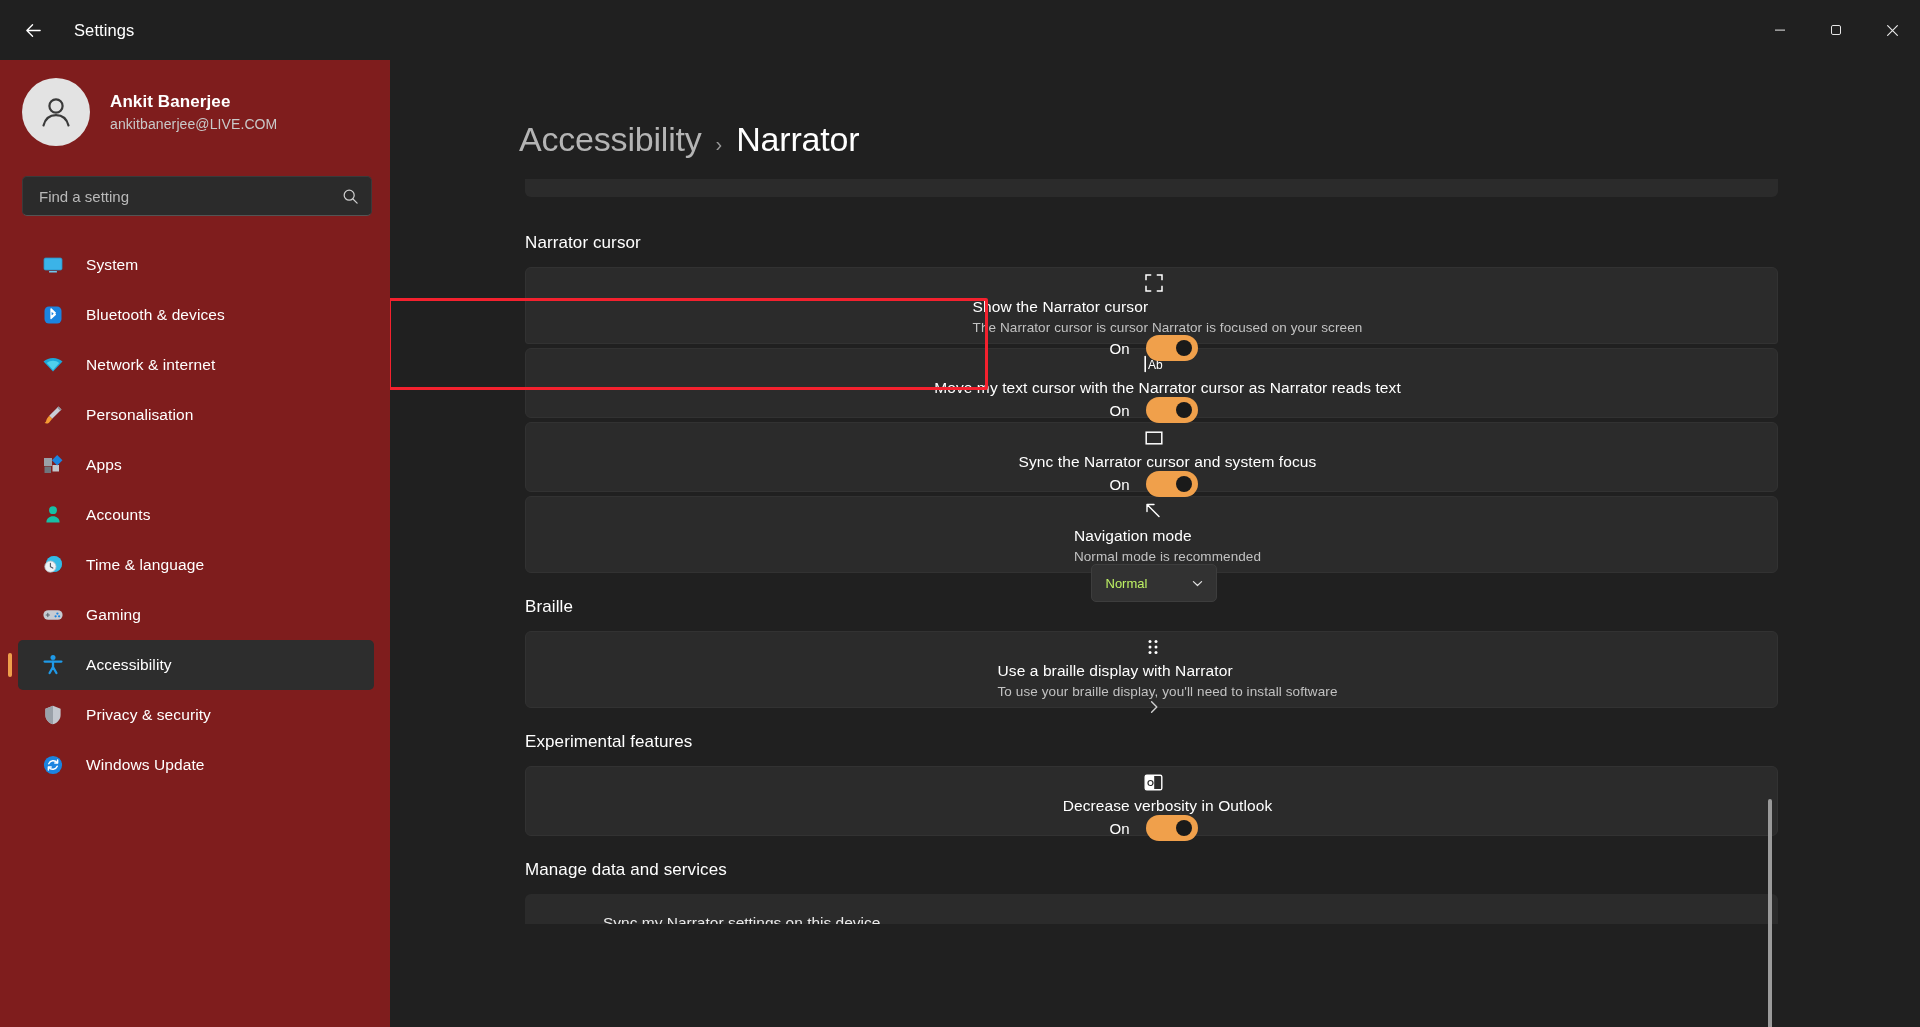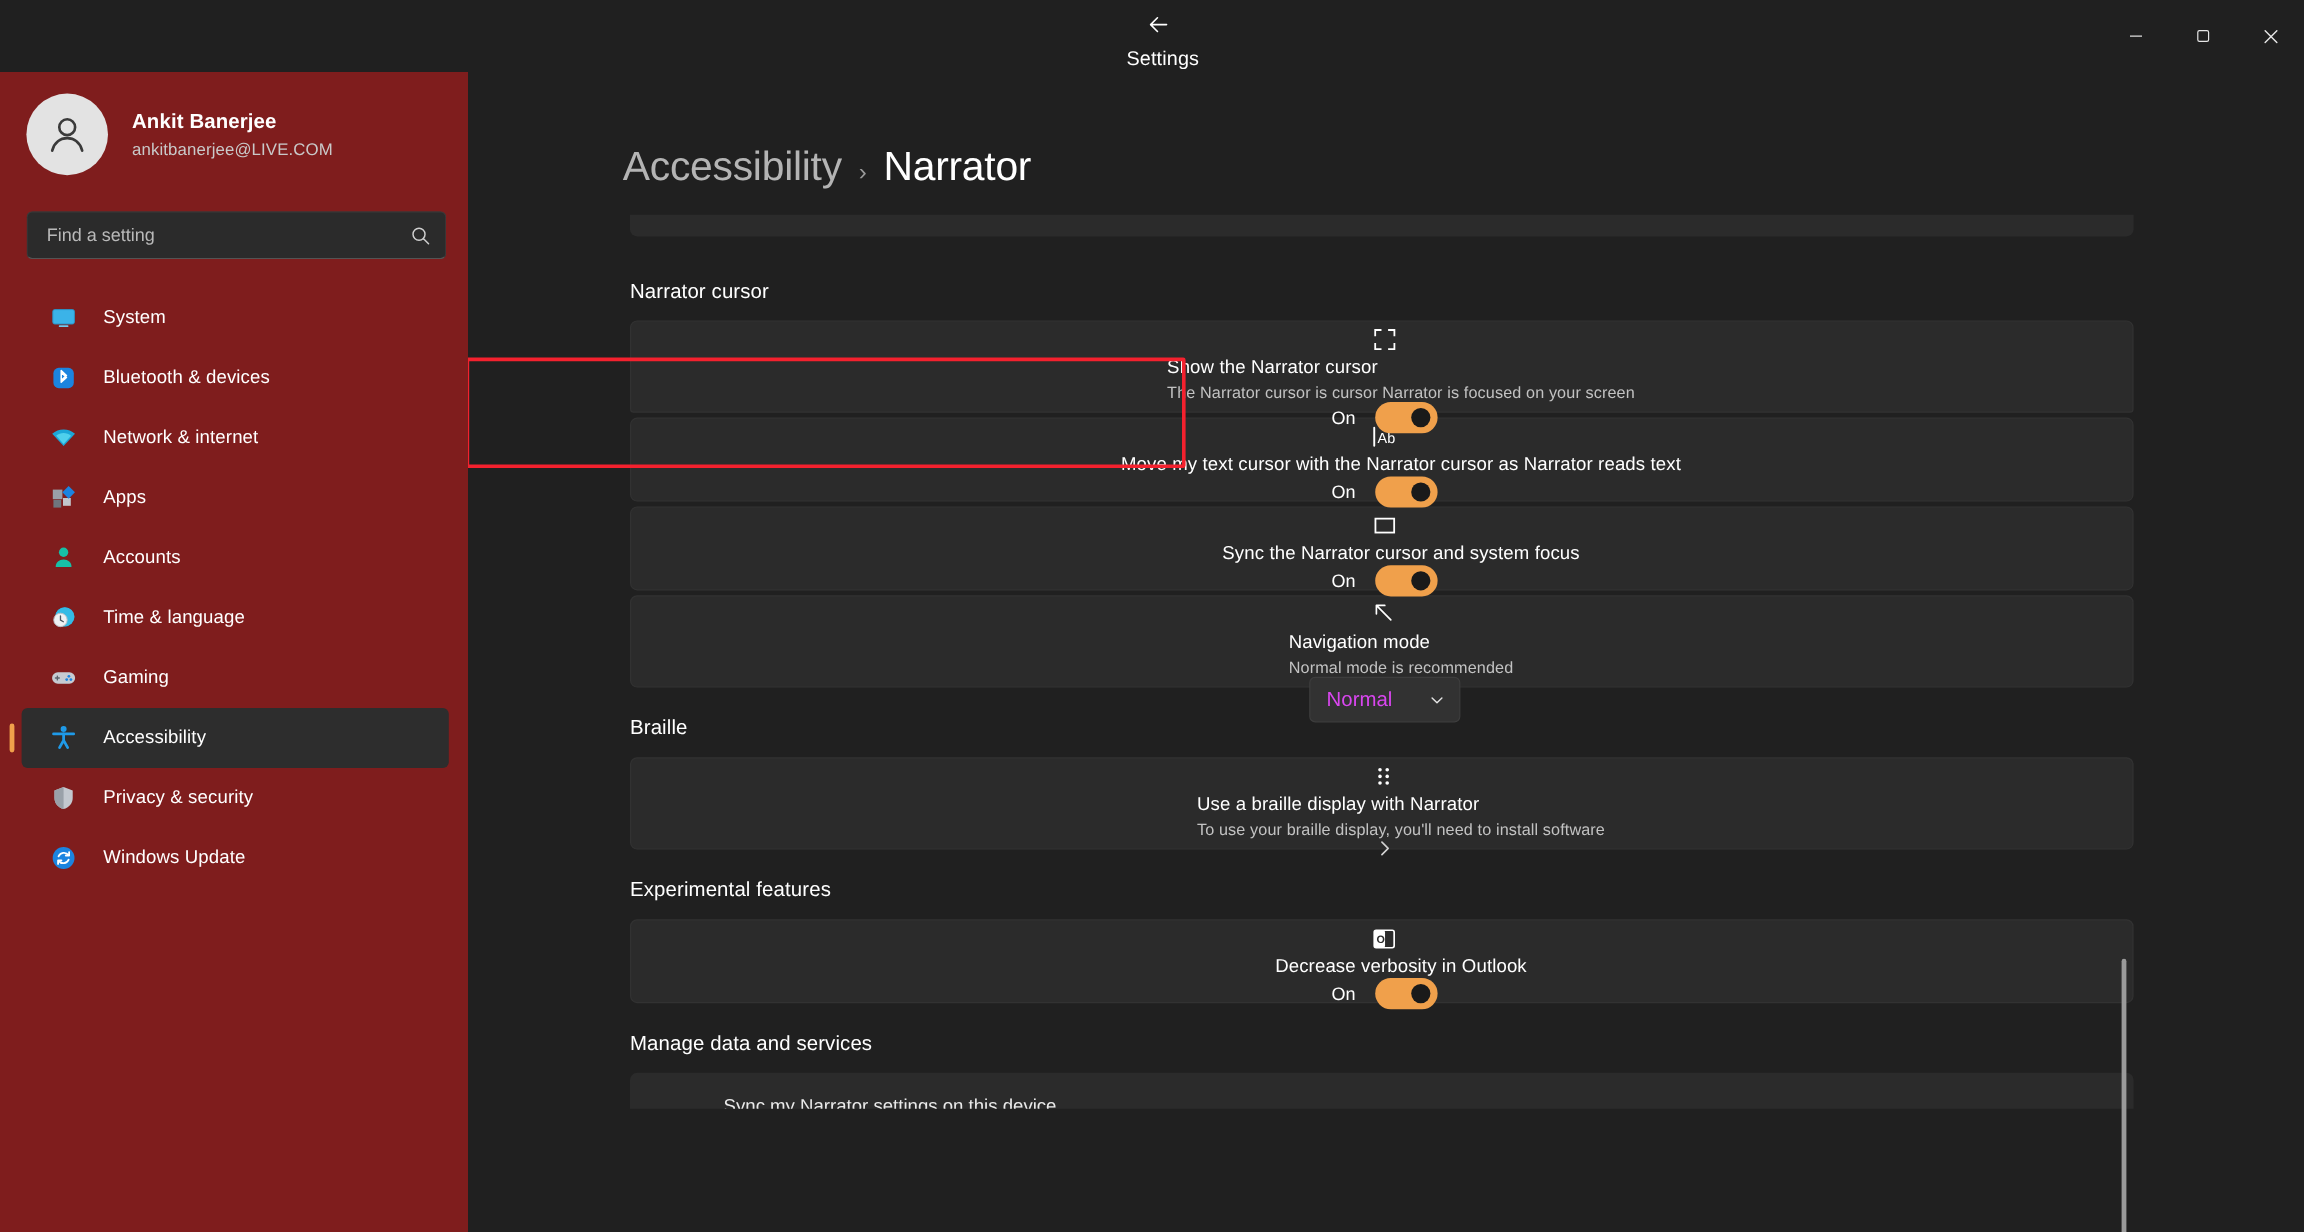--- a/index.html
+++ b/index.html
@@ -14,21 +14,20 @@
     -webkit-font-smoothing: antialiased;
   }
 
   
   .titlebar {
     height: 60px;
     display: flex;
     align-items: center;
     background: #202020;
     position: relative;
-    flex-direction: column;
   }
   .back-btn {
     width: 46px; height: 40px;
     margin-left: 10px;
     display: flex; align-items: center; justify-content: center;
     border-radius: 5px;
     cursor: pointer;
   }
   .app-title {
     font-size: 16.5px;
@@ -237,21 +236,21 @@
   .dropdown {
     width: 126px; height: 38px;
     background: #323232;
     border: 1px solid #3d3d3d;
     border-radius: 5px;
     display: flex; align-items: center;
     justify-content: space-between;
     padding: 0 12px 0 14px;
     cursor: pointer;
   }
-  .dropdown-value { font-size: 17px; color: #d946ef; }
+  .dropdown-value { font-size: 13px; color: #bef264; }
 
   .chev-right { color: #cfcfcf; }
 
   
   .highlight-box {
     position: absolute;
     border: 3px solid #f4212e;
     border-radius: 2px;
     pointer-events: none;
     z-index: 30;
@@ -368,20 +367,30 @@
       <div class="navitem">
         <span class="navicon">
           <svg width="22" height="22" viewBox="0 0 22 22">
               <path d="M1.5 7.5C4.2 5.1 7.4 3.9 11 3.9s6.8 1.2 9.5 3.6L11 17.6 1.5 7.5z" fill="#1ca7d8"></path>
               <path d="M4.8 9.1C6.6 7.6 8.7 6.8 11 6.8s4.4.8 6.2 2.3L11 16 4.8 9.1z" fill="#4fd0ec"></path>
             </svg>
         </span>
         <span class="navlabel">Network &amp; internet</span>
       </div>
 
+      <div class="navitem">
+        <span class="navicon">
+          <svg width="22" height="22" viewBox="0 0 22 22">
+              <path d="M16.5 2.4l3 3-9.3 9.3-3-3 9.3-9.3z" fill="#c9ced6"></path>
+              <path d="M16.5 2.4l3 3-1.3 1.3-3-3 1.3-1.3z" fill="#8b929c"></path>
+              <path d="M7.2 11.7l3 3L7 18.7c-1.3 1.2-3.6 1.2-4.4.1.9-.2 1.4-.9 1.6-2 .2-1.4 1.2-3.1 3-5.1z" fill="#f59b33"></path>
+            </svg>
+        </span>
+        <span class="navlabel">Personalisation</span>
+      </div>
 
       <div class="navitem">
         <span class="navicon">
           <svg width="22" height="22" viewBox="0 0 22 22">
               <rect x="2" y="4" width="8" height="8" fill="#9aa0a8"></rect>
               <rect x="2.5" y="12.5" width="6.5" height="6.5" fill="#6f757d"></rect>
               <rect x="10.5" y="11" width="6.5" height="6.5" fill="#c2c7cd"></rect>
               <rect x="11.5" y="2.6" width="7.4" height="7.4" transform="rotate(45 15.2 6.3)" fill="#1b84e0"></rect>
             </svg>
         </span>

